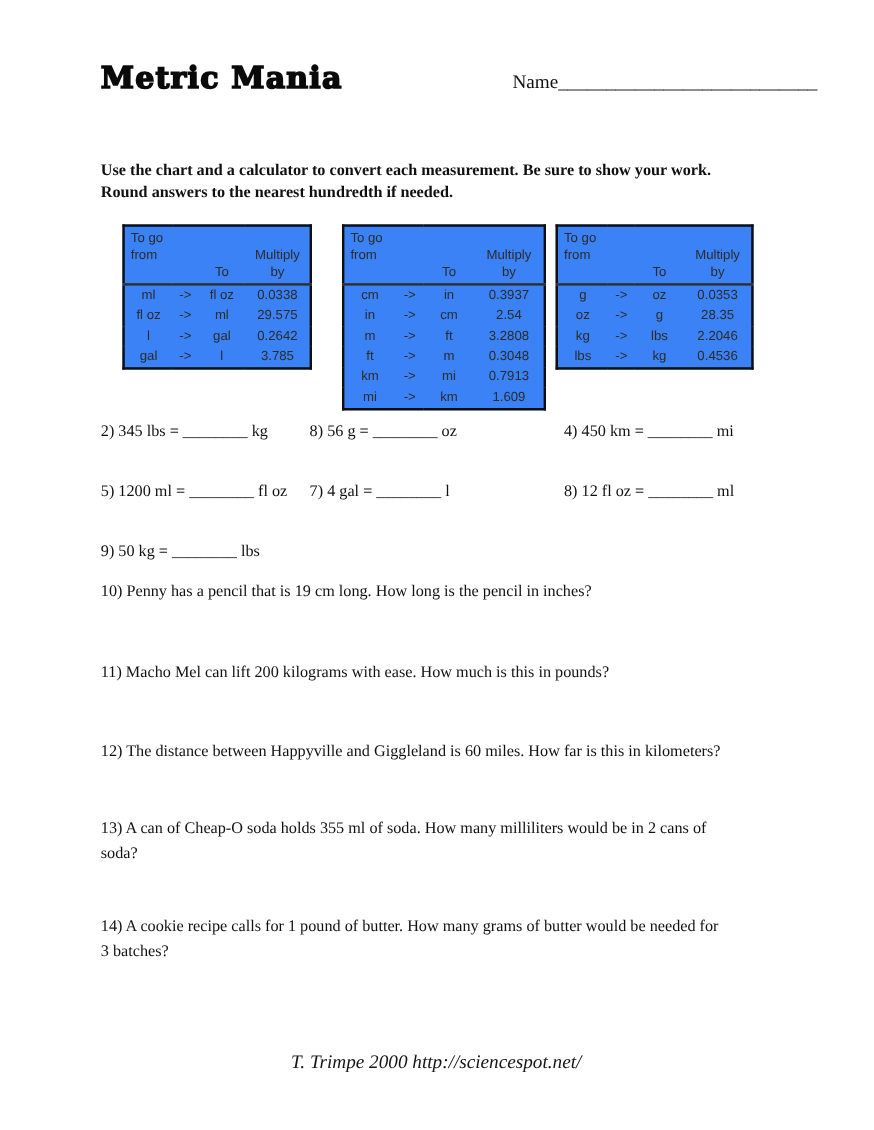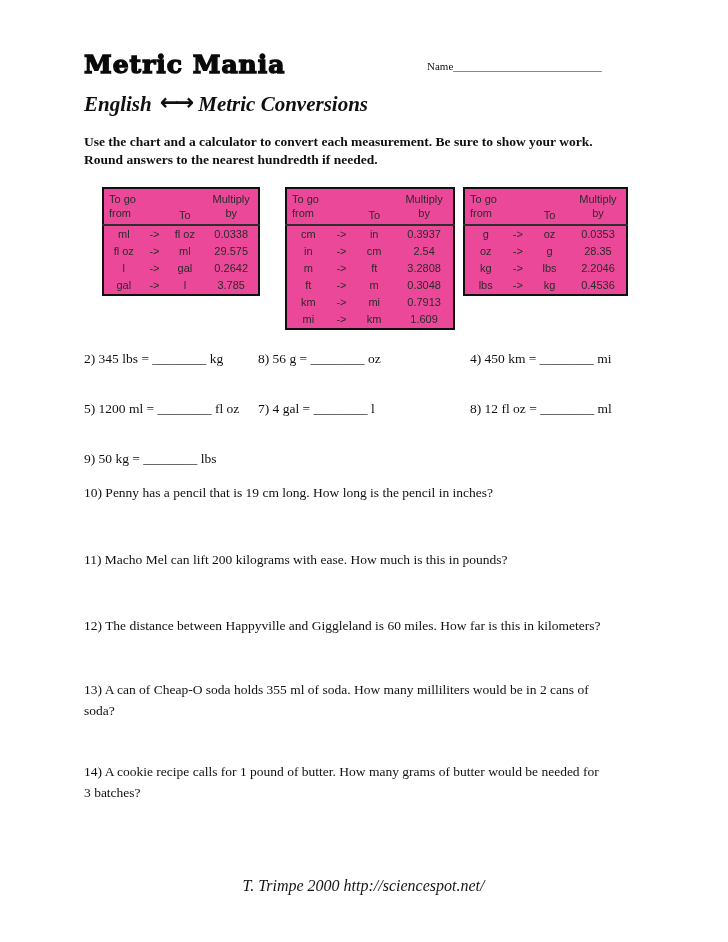--- a/index.html
+++ b/index.html
@@ -18,21 +18,21 @@
     position: absolute; left: 84px; top: 50px;
     font-family: "DejaVu Serif", serif;
     font-weight: 900;
     font-size: 25px;
     letter-spacing: 1px;
     -webkit-text-stroke: 1.4px #0a0a0a;
     color: #0a0a0a;
   }
   .name-row {
     position: absolute; left: 427px; top: 60px;
-    font-size: 11px; color: #111;
+    font-size: 16px; color: #111;
     white-space: nowrap;
   }
   .title {
     position: absolute; left: 84px; top: 90px;
     font-size: 21px; font-weight: bold; font-style: italic;
     color: #101010; white-space: nowrap;
   }
   .title .arrows {
     font-family: "DejaVu Sans", sans-serif;
     font-style: normal; font-weight: 900;
@@ -51,35 +51,35 @@
 
   
   .conv-table {
     position: absolute; top: 187px;
     border-collapse: collapse;
     border: 2px solid #0f0f0f;
     font-family: "Liberation Sans", sans-serif;
     font-size: 11px;
     color: #2b2b2b;
     text-align: center;
-    background: #ec4899;
+    background: #3b82f6;
   }
   .conv-table.t0 { left: 102px; width: 158px; }
   .conv-table.t1 { left: 285px; width: 170px; }
   .conv-table.t2 { left: 463px; width: 165px; }
   .conv-table th { font-weight: normal; }
   .conv-table thead th { border-bottom: 2px solid #2e2e2e; }
   .conv-table .h-from {
     text-align: left; vertical-align: top;
     padding: 3px 0 3px 5px;
     white-space: pre-line; line-height: 1.3;
   }
   .conv-table .h-to { vertical-align: bottom; padding-bottom: 3px; }
   .conv-table .h-mult {
-    vertical-align: top; padding-top: 3px;
+    vertical-align: top; padding-top: 17px;
     white-space: pre-line; line-height: 1.3;
   }
   .conv-table tbody td { height: 17px; padding: 0 2px; }
   .conv-table td:nth-child(1) { width: 26%; }
   .conv-table td:nth-child(2) { width: 14%; }
   .conv-table td:nth-child(3) { width: 25%; }
   .conv-table td:nth-child(4) { width: 35%; }
 
   
   .fill-in-grid {
@@ -121,21 +121,20 @@
 </style>
 </head>
 <body>
 
 <div class="page">
 
   <div class="logo">Metric Mania</div>
 
   <div class="name-row"><span>Name</span><span>___________________________</span></div>
 
-  <div class="title"><span>English</span><span class="arrows">←→</span><span>Metric Conversions</span></div>
 
   <div class="instructions">Use the chart and a calculator to convert each measurement. Be sure to show your work.
 Round answers to the nearest hundredth if needed.</div>
 
   <div>
       <table class="conv-table t0">
         <thead>
           <tr>
             <th class="h-from" colspan="2">To go
 from</th>

